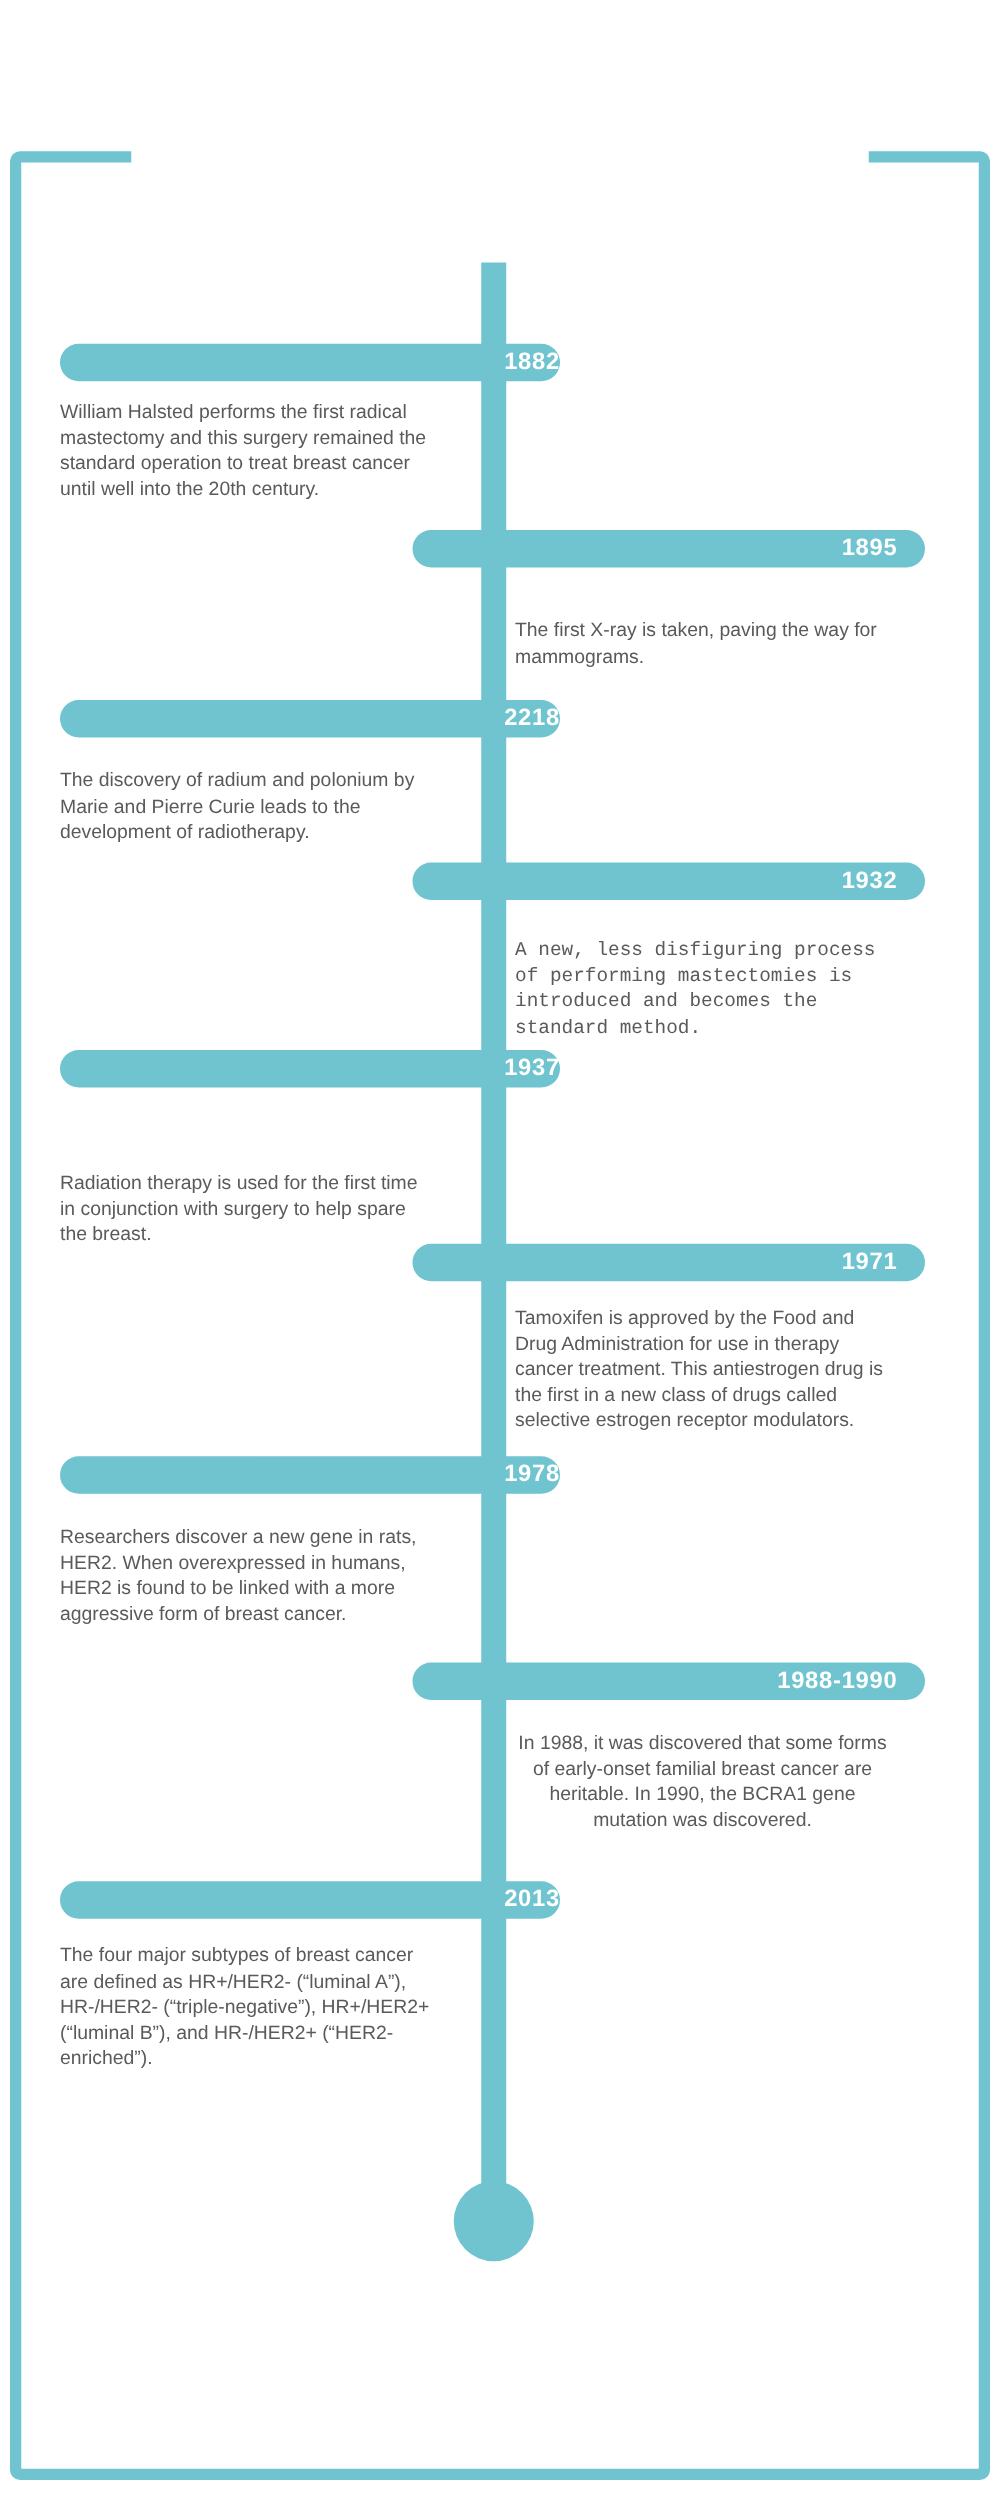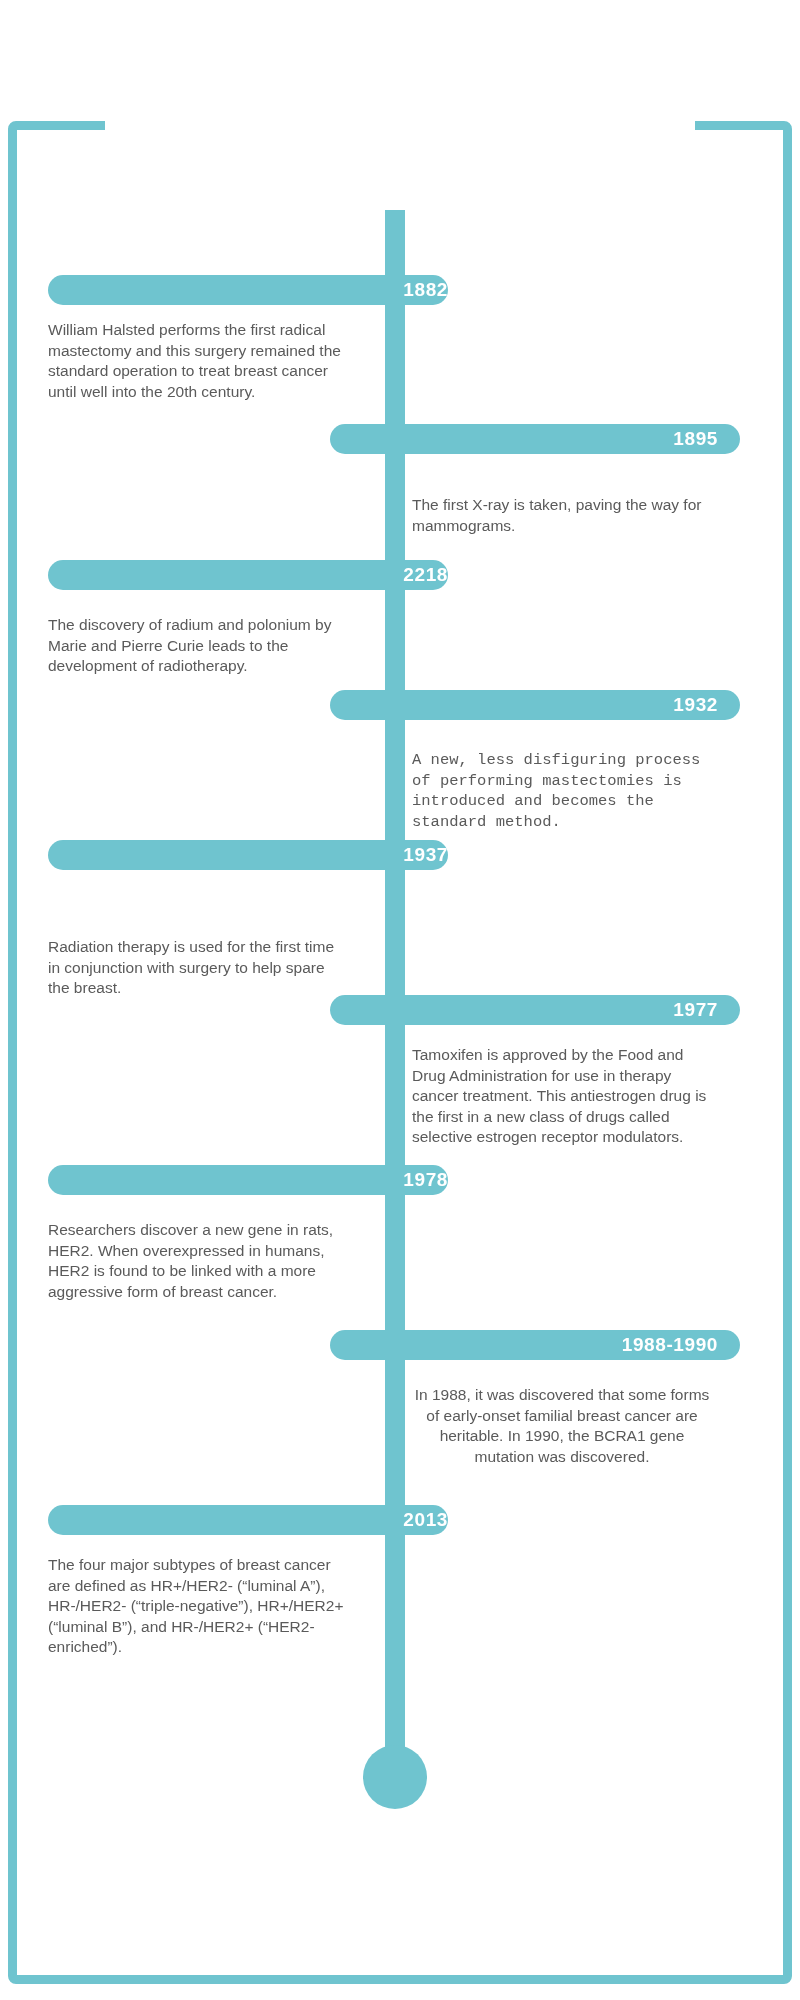--- a/index.html
+++ b/index.html
@@ -150,21 +150,21 @@
       <div class="body-text left" style="top: 615px; width: 300px;">The discovery of radium and polonium by Marie and Pierre Curie leads to the development of radiotherapy.</div>
       <div class="bar right" style="top: 690px;">
         <span class="year">1932</span>
       </div>
       <div class="body-text right" style="top: 750px; width: 300px; font-family: Liberation Mono, monospace;">A new, less disfiguring process of performing mastectomies is introduced and becomes the standard method.</div>
       <div class="bar left" style="top: 840px;">
         <span class="year">1937</span>
       </div>
       <div class="body-text left" style="top: 937px; width: 300px;">Radiation therapy is used for the first time in conjunction with surgery to help spare the breast.</div>
       <div class="bar right" style="top: 995px;">
-        <span class="year">1977</span>
+        <span class="year">1971</span>
       </div>
       <div class="body-text right" style="top: 1045px; width: 300px;">Tamoxifen is approved by the Food and Drug Administration for use in therapy cancer treatment. This antiestrogen drug is the first in a new class of drugs called selective estrogen receptor modulators.</div>
       <div class="bar left" style="top: 1165px;">
         <span class="year">1978</span>
       </div>
       <div class="body-text left" style="top: 1220px; width: 300px;">Researchers discover a new gene in rats, HER2. When overexpressed in humans, HER2 is found to be linked with a more aggressive form of breast cancer.</div>
       <div class="bar right" style="top: 1330px;">
         <span class="year">1988-1990</span>
       </div>
       <div class="body-text right" style="top: 1385px; width: 300px; text-align: center;">In 1988, it was discovered that some forms of early-onset familial breast cancer are heritable. In 1990, the BCRA1 gene mutation was discovered.</div>

